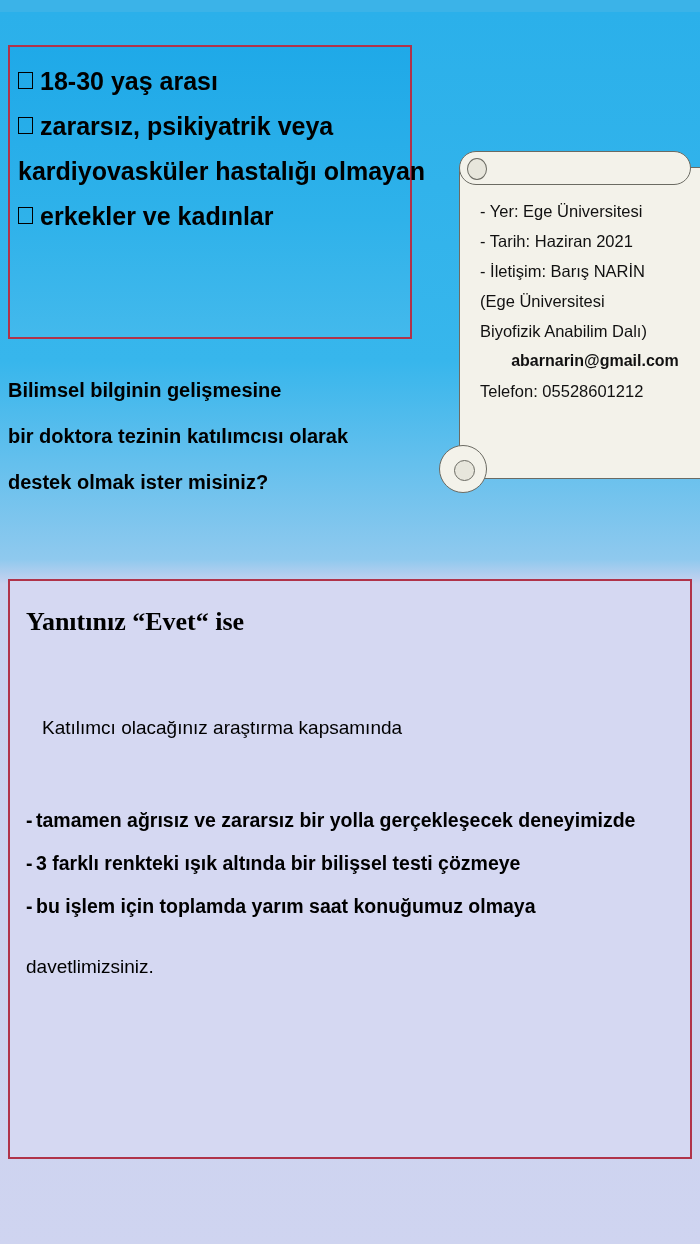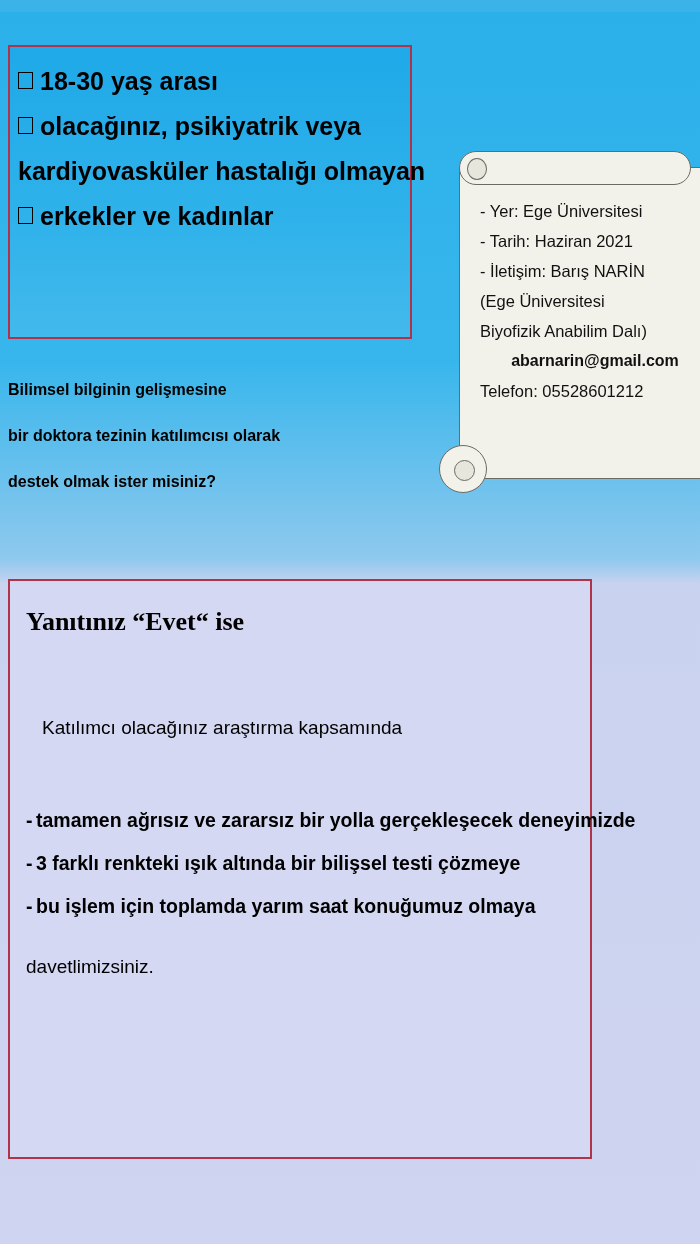--- a/index.html
+++ b/index.html
@@ -64,21 +64,21 @@
   
   .question {
     position: absolute;
     left: 8px;
     top: 355px;
     width: 430px;
   }
   .question div {
     color: #000;
     font-weight: bold;
-    font-size: 16px;
+    font-size: 20px;
     line-height: 46px;
     white-space: nowrap;
   }
 
   
   .note {
     position: absolute;
     left: 437px;
     top: 133px;
     width: 255px;
@@ -146,21 +146,21 @@
     font-weight: bold;
     font-size: 16px;
     text-align: center;
   }
 
   
   .answer-box {
     position: absolute;
     left: 8px;
     top: 567px;
-    width: 584px;
+    width: 684px;
     height: 580px;
     border: 2px solid #b0334a;
     background: #d5d8f2;
     box-sizing: border-box;
     padding: 18px 12px 0 12px;
   }
   .ans-head {
     font-family: "Liberation Serif", serif;
     font-weight: bold;
     font-size: 26px;
@@ -202,21 +202,21 @@
 </head>
 <body>
 
 <div class="poster">
 
   <div class="criteria-box">
     <div class="criteria-line">
       <span class="bullet-sq"></span><span>18-30 yaş arası</span>
     </div>
     <div class="criteria-line">
-      <span class="bullet-sq"></span><span>olacağınız, psikiyatrik veya</span>
+      <span class="bullet-sq"></span><span>zararsız, psikiyatrik veya</span>
     </div>
     <div class="criteria-cont">kardiyovasküler hastalığı olmayan</div>
     <div class="criteria-line">
       <span class="bullet-sq"></span><span>erkekler ve kadınlar</span>
     </div>
   </div>
 
   <div class="question">
     <div>Bilimsel bilginin gelişmesine</div>
     <div>bir doktora tezinin katılımcısı olarak</div>

